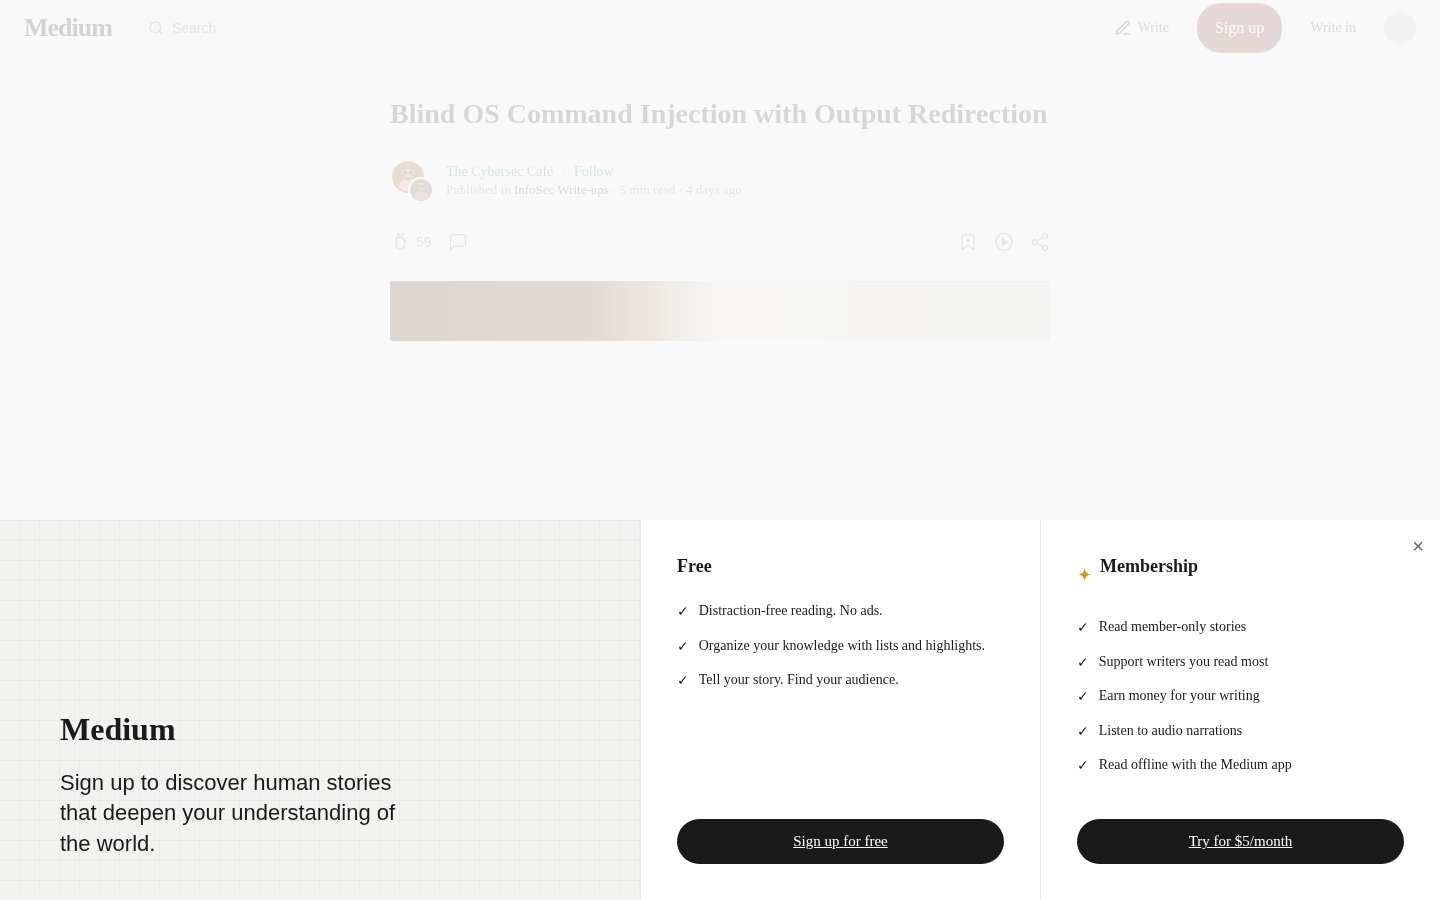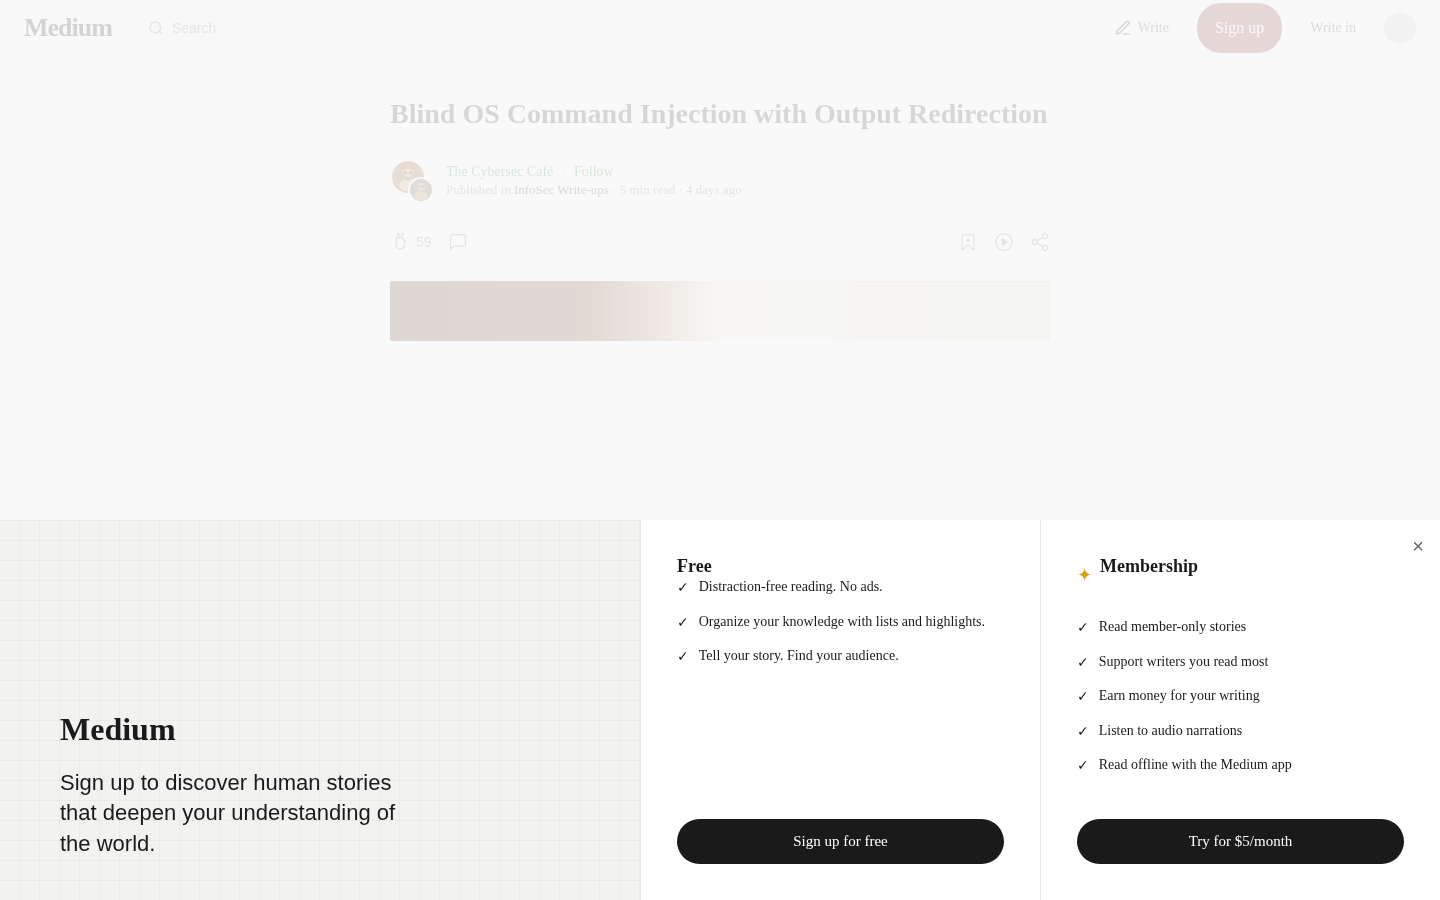--- a/index.html
+++ b/index.html
@@ -295,20 +295,21 @@
       background: #fff;
       padding: 36px 36px 36px 36px;
       border-left: 1px solid #e8e8e8;
       display: flex;
       flex-direction: column;
     }
     .plan-title {
       font-size: 18px;
       font-weight: 700;
       color: #1a1a1a;
+      margin-bottom: 24px;
     }
     .plan-title-row {
       display: flex;
       align-items: center;
       gap: 8px;
       margin-bottom: 24px;
     }
     .membership-star {
       color: #d4a017;
       font-size: 18px;
@@ -339,20 +340,21 @@
       padding: 14px;
       border-radius: 28px;
       border: none;
       background: #1a1a1a;
       color: #fff;
       font-size: 15px;
       font-weight: 500;
       cursor: pointer;
       font-family: inherit;
       margin-top: 32px;
+      text-decoration: underline;
     }
     .close-btn {
       position: absolute;
       top: 16px;
       right: 16px;
       background: none;
       border: none;
       cursor: pointer;
       color: #666;
       font-size: 20px;

